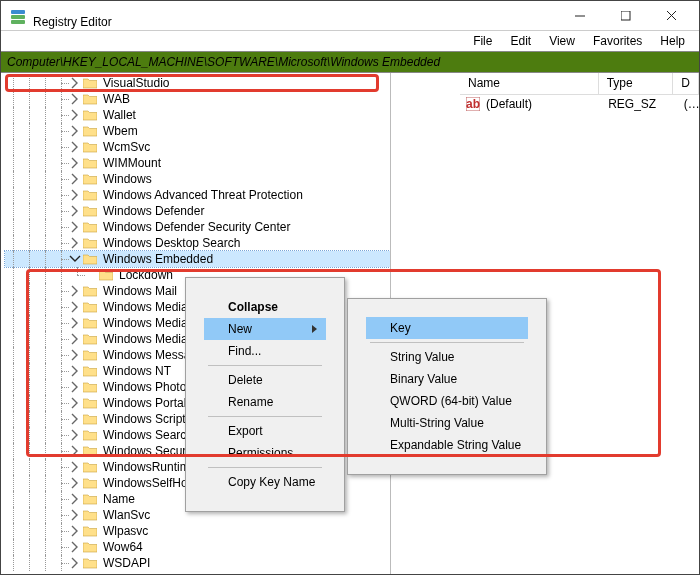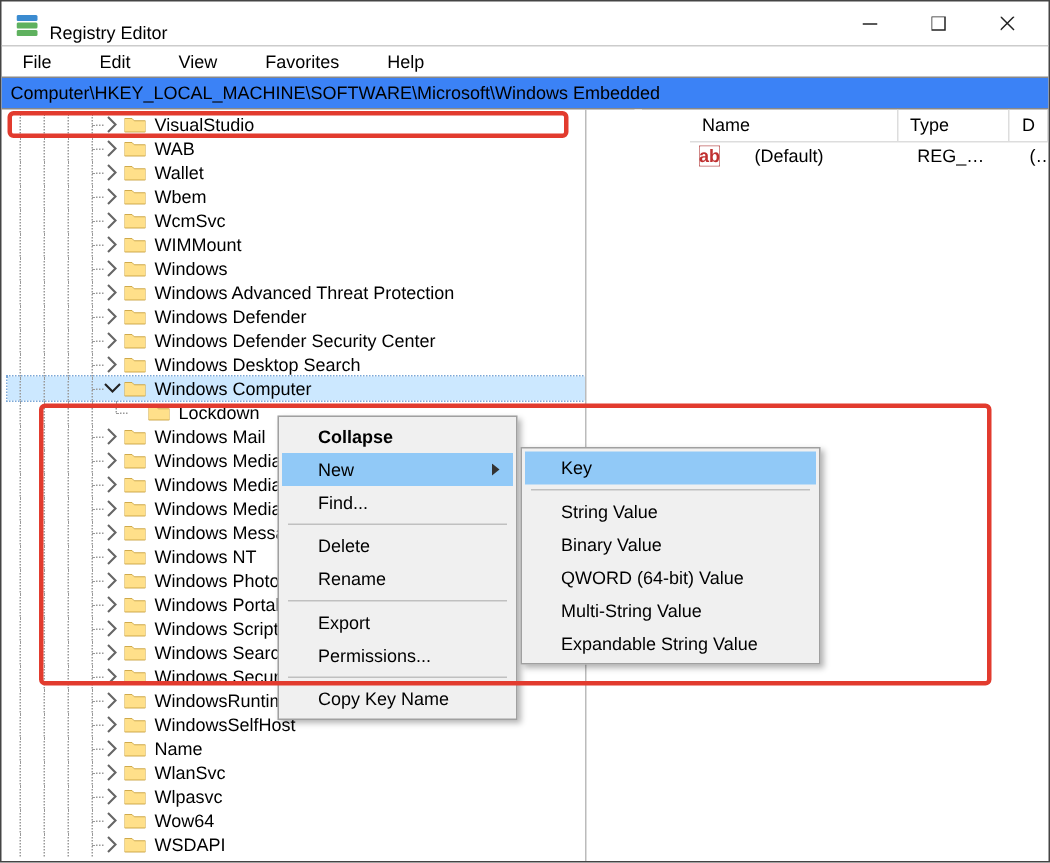--- a/index.html
+++ b/index.html
@@ -2,48 +2,48 @@
 <html><head>
 <meta charset="utf-8">
 <style>
   * { box-sizing: border-box; font-family: "Segoe UI", Tahoma, sans-serif; font-size: 12px; }
   body { margin: 0; background: #fff; width: 700px; height: 575px; overflow: hidden; position: relative; border: 1px solid #444; }
   .titlebar { height: 30px; display: flex; align-items: center; padding: 0 4px; border-bottom: 1px solid #ccc; }
   .titlebar .app-icon { width: 16px; height: 16px; margin: 0 6px; }
   .titlebar .title { flex: 1; font-size: 12px; margin-top: 12px; }
   .titlebar .winbtns { display: flex; }
   .titlebar .winbtn { width: 46px; height: 30px; display:flex; align-items:center; justify-content:center; cursor: default; }
-  .menubar { height: 20px; display: flex; align-items: center; padding: 0 6px; gap: 16px; }
+  .menubar { height: 20px; display: flex; align-items: center; padding: 0 6px; gap: 2px; justify-content: flex-end; }
   .menubar .menuitem { padding: 1px 8px; cursor: default; }
   .addressbar { height: 22px; display:flex; align-items:stretch; border-top:1px solid #888; border-bottom:1px solid #888;}
-  .addressbar input { flex:1; border:none; padding:0 6px; font-size:12px; outline:none; background:#3b82f6; }
+  .addressbar input { flex:1; border:none; padding:0 6px; font-size:12px; outline:none; background:#4d7c0f;font-style:italic; }
   .content { display:flex; height: calc(575px - 30px - 20px - 22px - 2px); gap: 32px; }
   .treepane { width: 390px; overflow:auto; border-right:1px solid #bbb; position:relative;}
   .splitter { width:5px; cursor: ew-resize; background:#fff; }
   .listpane { flex:1; overflow:hidden; display:flex; flex-direction:column; }
   .listheader { display:flex; border-bottom:1px solid #ddd; height:22px; }
   .listheader .col { padding:3px 8px; border-right:1px solid #ddd; font-weight:normal; }
   .col-name { width:150px; } .col-type { width:80px; } .col-data { flex:1; }
   .listbody { flex:1; overflow:auto; }
   .listrow { display:flex; height:18px; align-items:center; }
-  .listrow .cell { padding:1px 6px; white-space:nowrap; overflow:hidden; text-overflow:ellipsis;margin-left:17px; }
+  .listrow .cell { padding:1px 6px; white-space:nowrap; overflow:hidden; text-overflow:ellipsis; }
   .val-icon { width:14px; height:14px; margin-left:6px; flex-shrink:0; }
   
   .tree { padding: 2px 0 2px 4px; }
   .trow { display:flex; align-items:center; height:16px; white-space:nowrap; cursor:default; }
   .trow.selected { background:#cce8ff; outline:1px dotted #7aa7d8; }
   .indent { display:inline-block; width:16px; height:16px; flex-shrink:0; position:relative;}
   .guide-v::before { content:""; position:absolute; left:8px; top:0; bottom:0; border-left:1px dotted #999; }
   .guide-h::after { content:""; position:absolute; left:8px; top:8px; width:8px; border-top:1px dotted #999; }
   .guide-vlast::before { content:""; position:absolute; left:8px; top:0; height:8px; border-left:1px dotted #999; }
   .exp { width:12px; height:12px; margin-right:2px; display:inline-flex; align-items:center; justify-content:center; flex-shrink:0; }
   .folder { width:14px; height:12px; margin-right:4px; flex-shrink:0; }
   .tlabel { padding:0 2px; }
   
-  .ctxmenu { position:absolute; background:#f0f0f0; border:1px solid #a0a0a0; box-shadow:2px 2px 4px rgba(0,0,0,.3); padding:2px; font-size:13px; z-index:10;}
+  .ctxmenu { position:absolute; background:#f0f0f0; border:1px solid #a0a0a0; box-shadow:2px 2px 4px rgba(0,0,0,.3); padding:18px; font-size:13px; z-index:10;}
   .ctxitem { padding:4px 28px 4px 24px; position:relative; cursor:default; white-space:nowrap;}
   .ctxitem.hover { background:#91c9f7; }
   .ctxsep { height:1px; background:#c0c0c0; margin:3px 4px; }
   .ctxitem .arrow { position:absolute; right:8px; top:5px; }
   
   .hl { position:absolute; border:3px solid #e23b2e; border-radius:4px; pointer-events:none; z-index:20;}
   .hl1 { left:4px; top:73px; width:374px; height:18px; }
   .hl2 { left:25px; top:268px; width:635px; height:188px; }
   
   .treepane::-webkit-scrollbar, .listbody::-webkit-scrollbar { width:16px; }
@@ -298,21 +298,21 @@
           <span class="indent guide-v"></span>
           <span class="indent guide-v guide-h"></span>
           <span class="exp">
             <svg width="12" height="12">
               <use href="#chev-down"></use>
             </svg>
           </span>
           <span class="folder"><svg width="14" height="12">
               <use href="#folder-icon"></use>
             </svg></span>
-          <span class="tlabel">Windows Computer</span>
+          <span class="tlabel">Windows Embedded</span>
         </div>
         <div class="trow">
           <span class="indent guide-v"></span>
           <span class="indent guide-v"></span>
           <span class="indent guide-v"></span>
           <span class="indent guide-v"></span>
           <span class="indent guide-vlast guide-h"></span>
           <span class="exp"></span>
           <span class="folder"><svg width="14" height="12">
               <use href="#folder-icon"></use>

